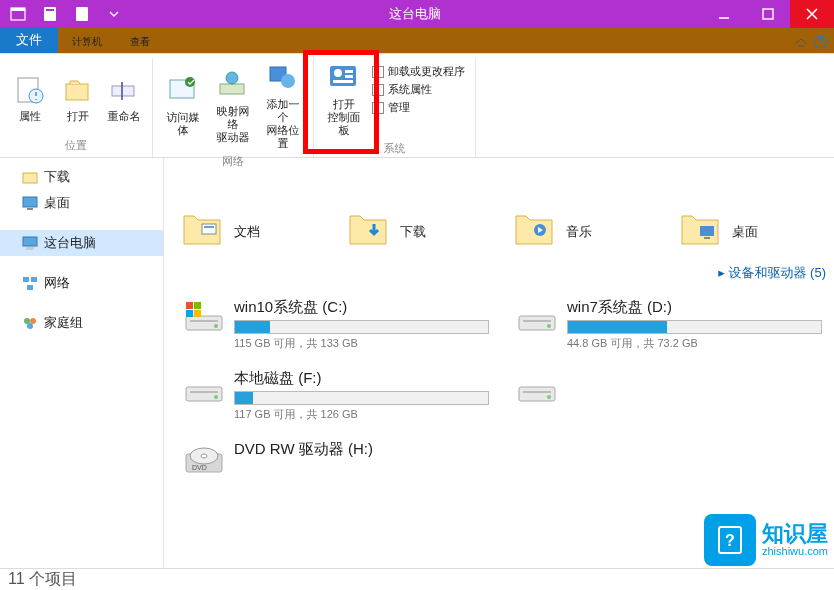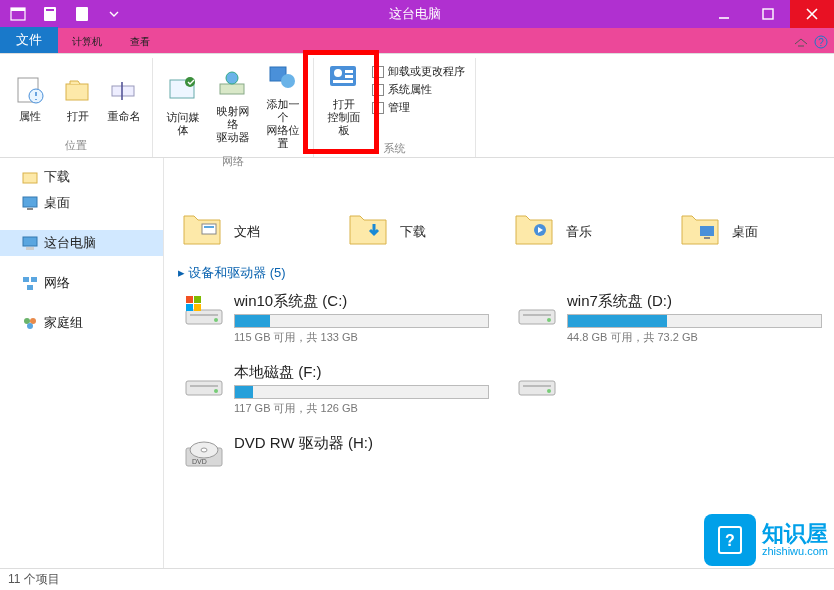--- a/index.html
+++ b/index.html
@@ -6,21 +6,21 @@
 body { width: 834px; height: 590px; background: #fff; overflow: hidden; position: relative; }
 
 .titlebar { height: 28px; background: #b030d0; display: flex; align-items: center; padding: 0 0 0 4px; }
 .titlebar-qat { display: flex; gap: 4px; align-items: center; }
 .qat-item { width: 28px; height: 22px; display: flex; align-items: center; justify-content: center; cursor: pointer; }
 .titlebar-title { flex: 1; text-align: center; color: #fff; font-size: 13px; }
 .titlebar-controls { display: flex; }
 .tctl { width: 44px; height: 28px; display: flex; align-items: center; justify-content: center; cursor: pointer; }
 .tctl-close { background: #e81123; }
 
-.tabbar { height: 26px; background: #ec4899; border-bottom: 1px solid #ddd; display: flex; align-items: flex-end; position: relative; }
+.tabbar { height: 26px; background: #a16207; border-bottom: 1px solid #ddd; display: flex; align-items: flex-end; position: relative; }
 .tab-file { background: #1979ca; color: #fff; padding: 4px 16px; font-size: 13px; cursor: pointer; }
 .tab-item { padding: 4px 14px; font-size: 10px; color: #222; cursor: pointer; }
 .tab-help { position: absolute; right: 6px; display: flex; gap: 6px; align-items: center; }
 
 .ribbon { height: 104px; background: #fff; border-bottom: 1px solid #ddd; display: flex; padding-top: 4px; }
 .ribbon-group { border-right: 1px solid #e5e5e5; padding: 0 6px; display: flex; flex-direction: column; align-items: center; }
 .ribbon-buttons { display: flex; gap: 2px; flex: 1; }
 .ribbon-btn { display: flex; flex-direction: column; align-items: center; justify-content: center; padding: 2px 4px; cursor: pointer; text-align: center; }
 .ribbon-btn-lg { width: 48px; }
 .ribbon-icon { width: 36px; height: 36px; display: flex; align-items: center; justify-content: center; margin-bottom: 2px; }
@@ -33,35 +33,35 @@
 .highlight { position: absolute; border: 5px solid #ff0000; left: 303px; top: 50px; width: 76px; height: 104px; pointer-events: none; }
 
 .content { display: flex; height: calc(100% - 28px - 26px - 104px - 22px); }
 .sidebar { width: 164px; border-right: 1px solid #e5e5e5; padding: 6px 0; }
 .tree-item { padding: 4px 8px 4px 22px; font-size: 13px; color: #222; cursor: pointer; display: flex; align-items: center; gap: 6px; }
 .tree-item.sel { background: #d1e8ff; }
 .tree-item.spaced { margin-top: 14px; }
 .tree-icon { width: 16px; height: 16px; }
 
 .main { flex: 1; overflow-y: auto; padding: 4px 8px 8px 14px; }
-.section-head { color: #0a63b0; font-size: 13px; margin: 10px 0 6px; cursor: pointer; }
+.section-head { color: #0a63b0; font-size: 13px; margin: 10px 0 12px; cursor: pointer; text-align: right; }
 .folders { display: grid; grid-template-columns: 1fr 1fr 1fr 1fr; gap: 4px 16px; margin-bottom: 6px; }
 .folder-item { display: flex; align-items: center; gap: 10px; padding: 4px; cursor: pointer; }
 .folder-icon { width: 42px; height: 36px; }
 .folder-label { font-size: 13px; color: #222; }
 .drives { display: grid; grid-template-columns: 1fr 1fr; gap: 10px 18px; }
 .drive-item { display: flex; gap: 8px; padding: 4px; }
 .drive-icon { width: 44px; height: 40px; }
 .drive-info { flex: 1; }
 .drive-name { font-size: 15px; color: #222; margin-bottom: 3px; }
 .drive-bar { height: 14px; border: 1px solid #bbb; background: #f0f0f0; position: relative; margin-bottom: 2px; }
 .drive-fill { height: 100%; background: #26a0da; }
 .drive-stats { font-size: 11px; color: #777; }
 
-.statusbar { height: 22px; border-top: 1px solid #ddd; display: flex; align-items: center; padding: 8px 8px; font-size: 12px; color: #555; }
+.statusbar { height: 22px; border-top: 1px solid #ddd; display: flex; align-items: center; padding: 8px 8px; font-size: 16px; color: #555; }
 
 .watermark { position: absolute; right: 6px; bottom: 24px; display: flex; align-items: center; gap: 6px; pointer-events: none; }
 .wm-badge { width: 52px; height: 52px; background: #00a0e9; border-radius: 8px; display: flex; align-items: center; justify-content: center; position: relative; }
 .wm-txt { display: flex; flex-direction: column; }
 .wm-t1 { color: #00a0e9; font-size: 22px; font-weight: bold; line-height: 22px; }
 .wm-t2 { color: #00a0e9; font-size: 11px; }
 </style>
 </head>
 <body>
 

